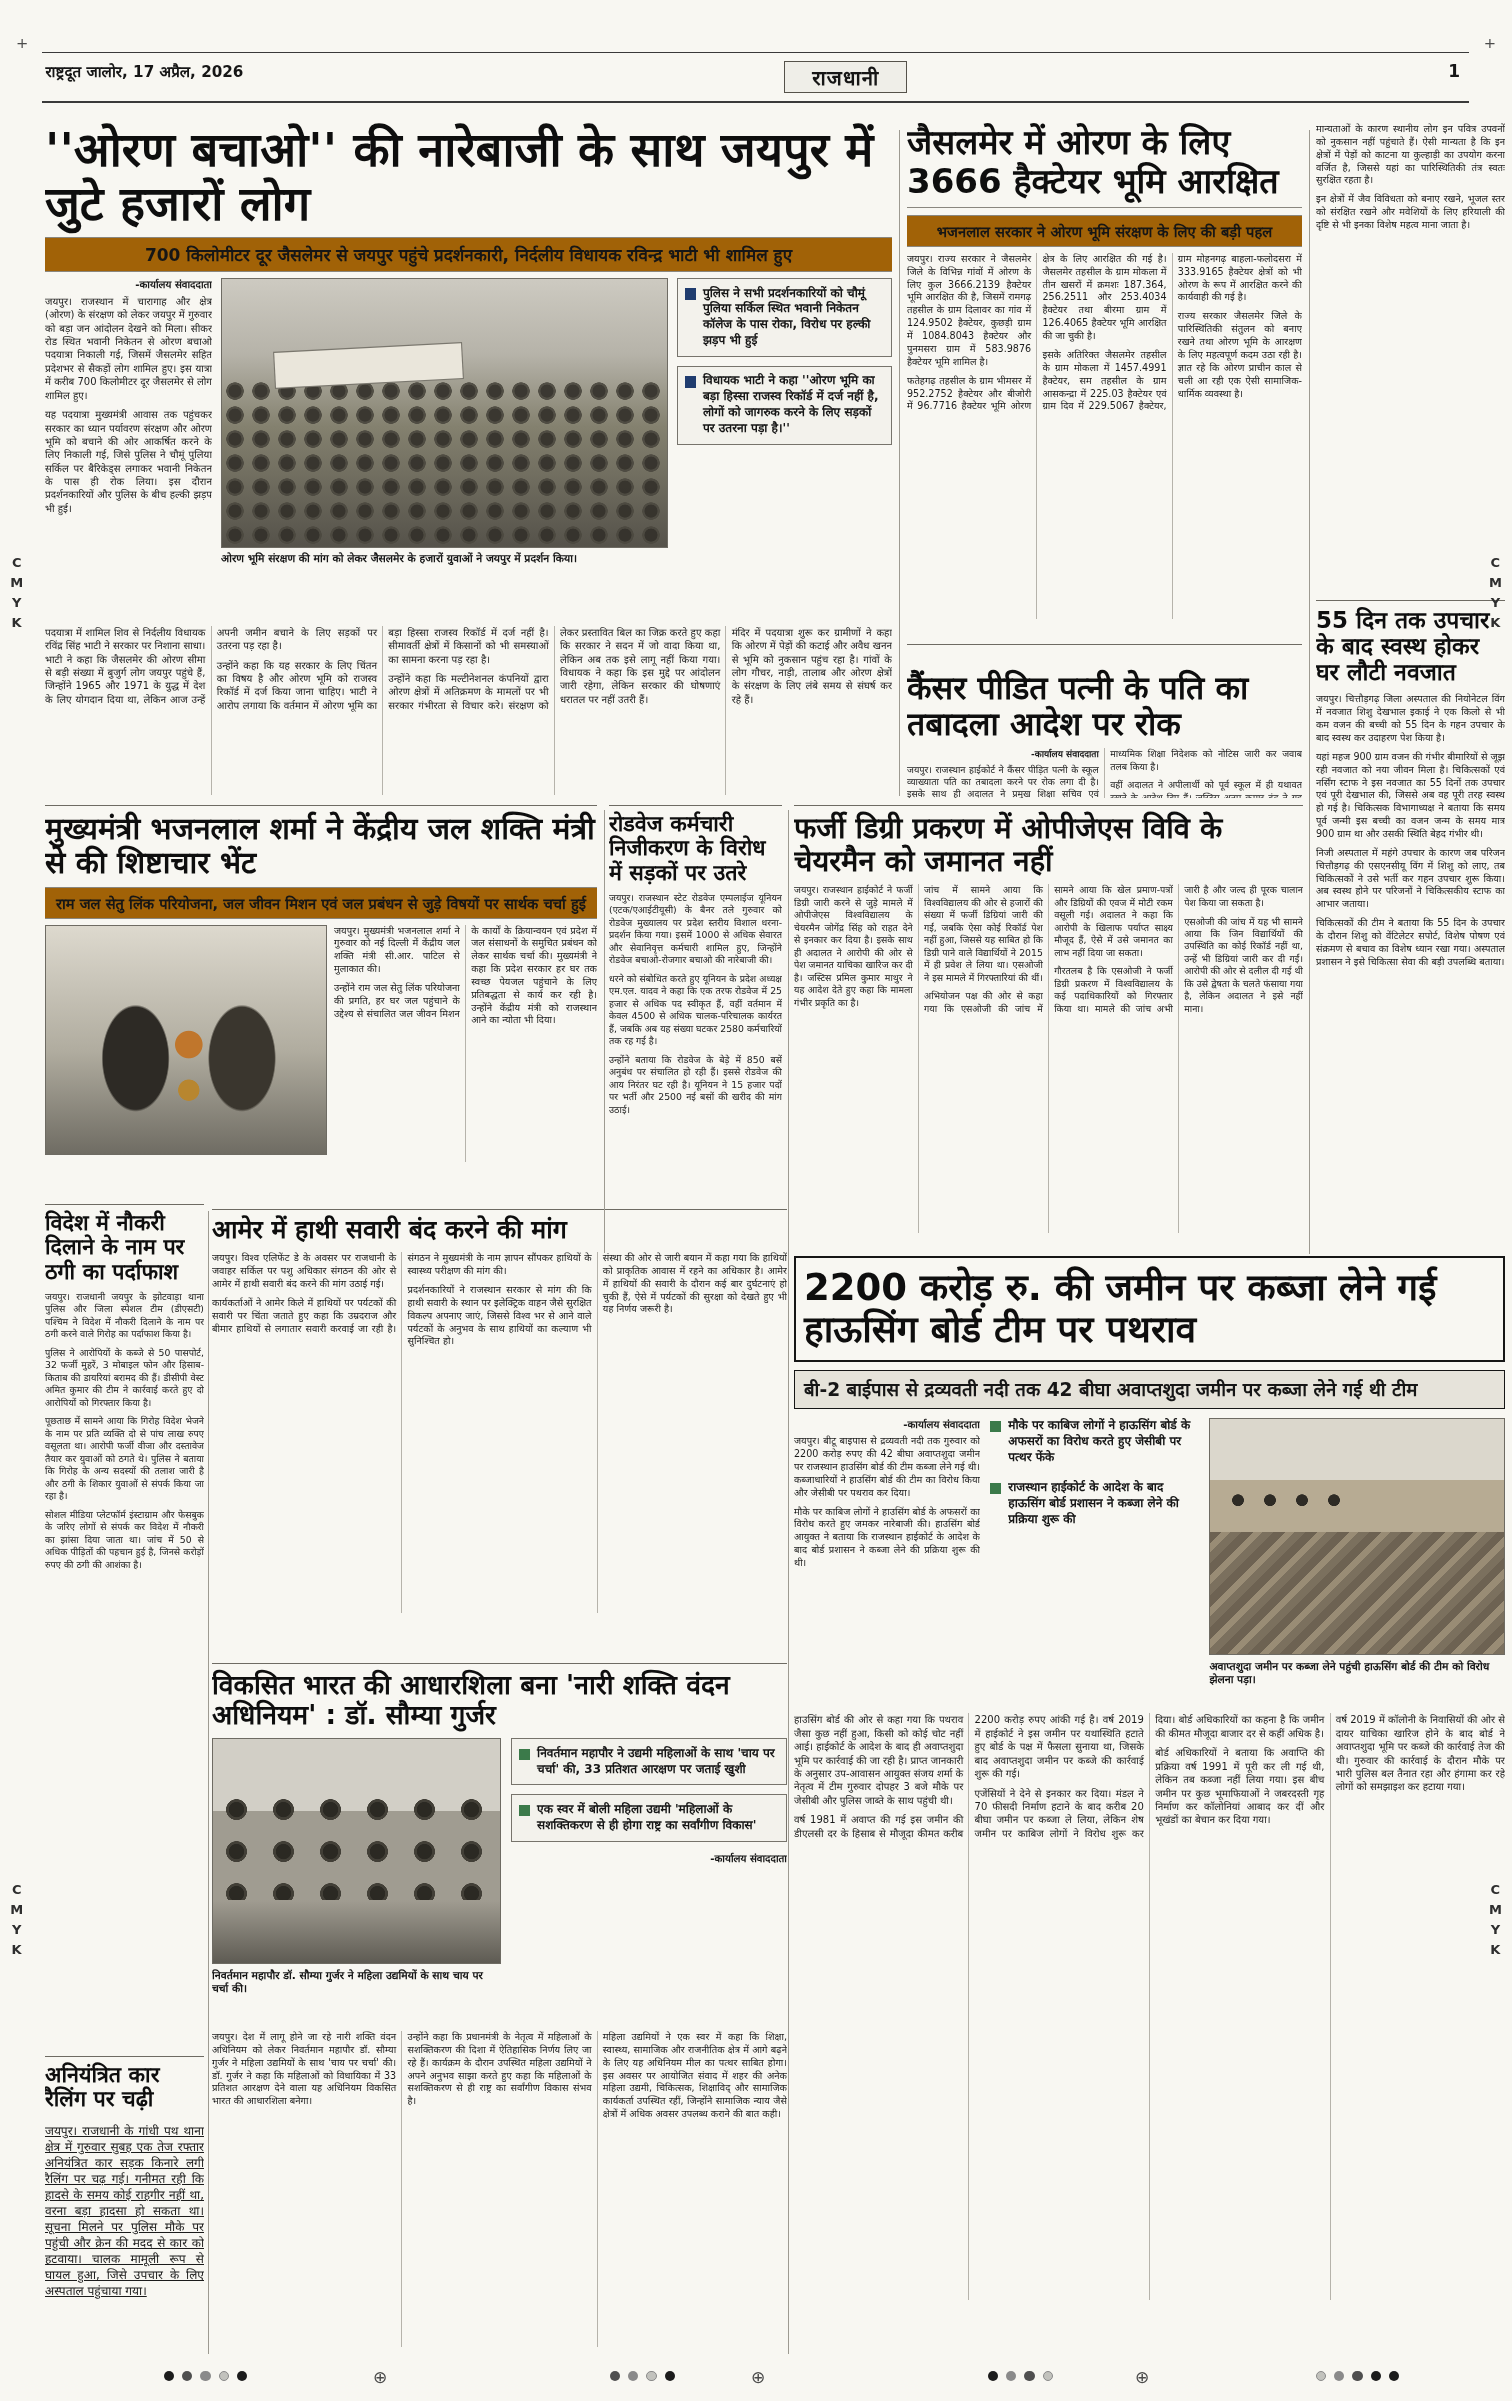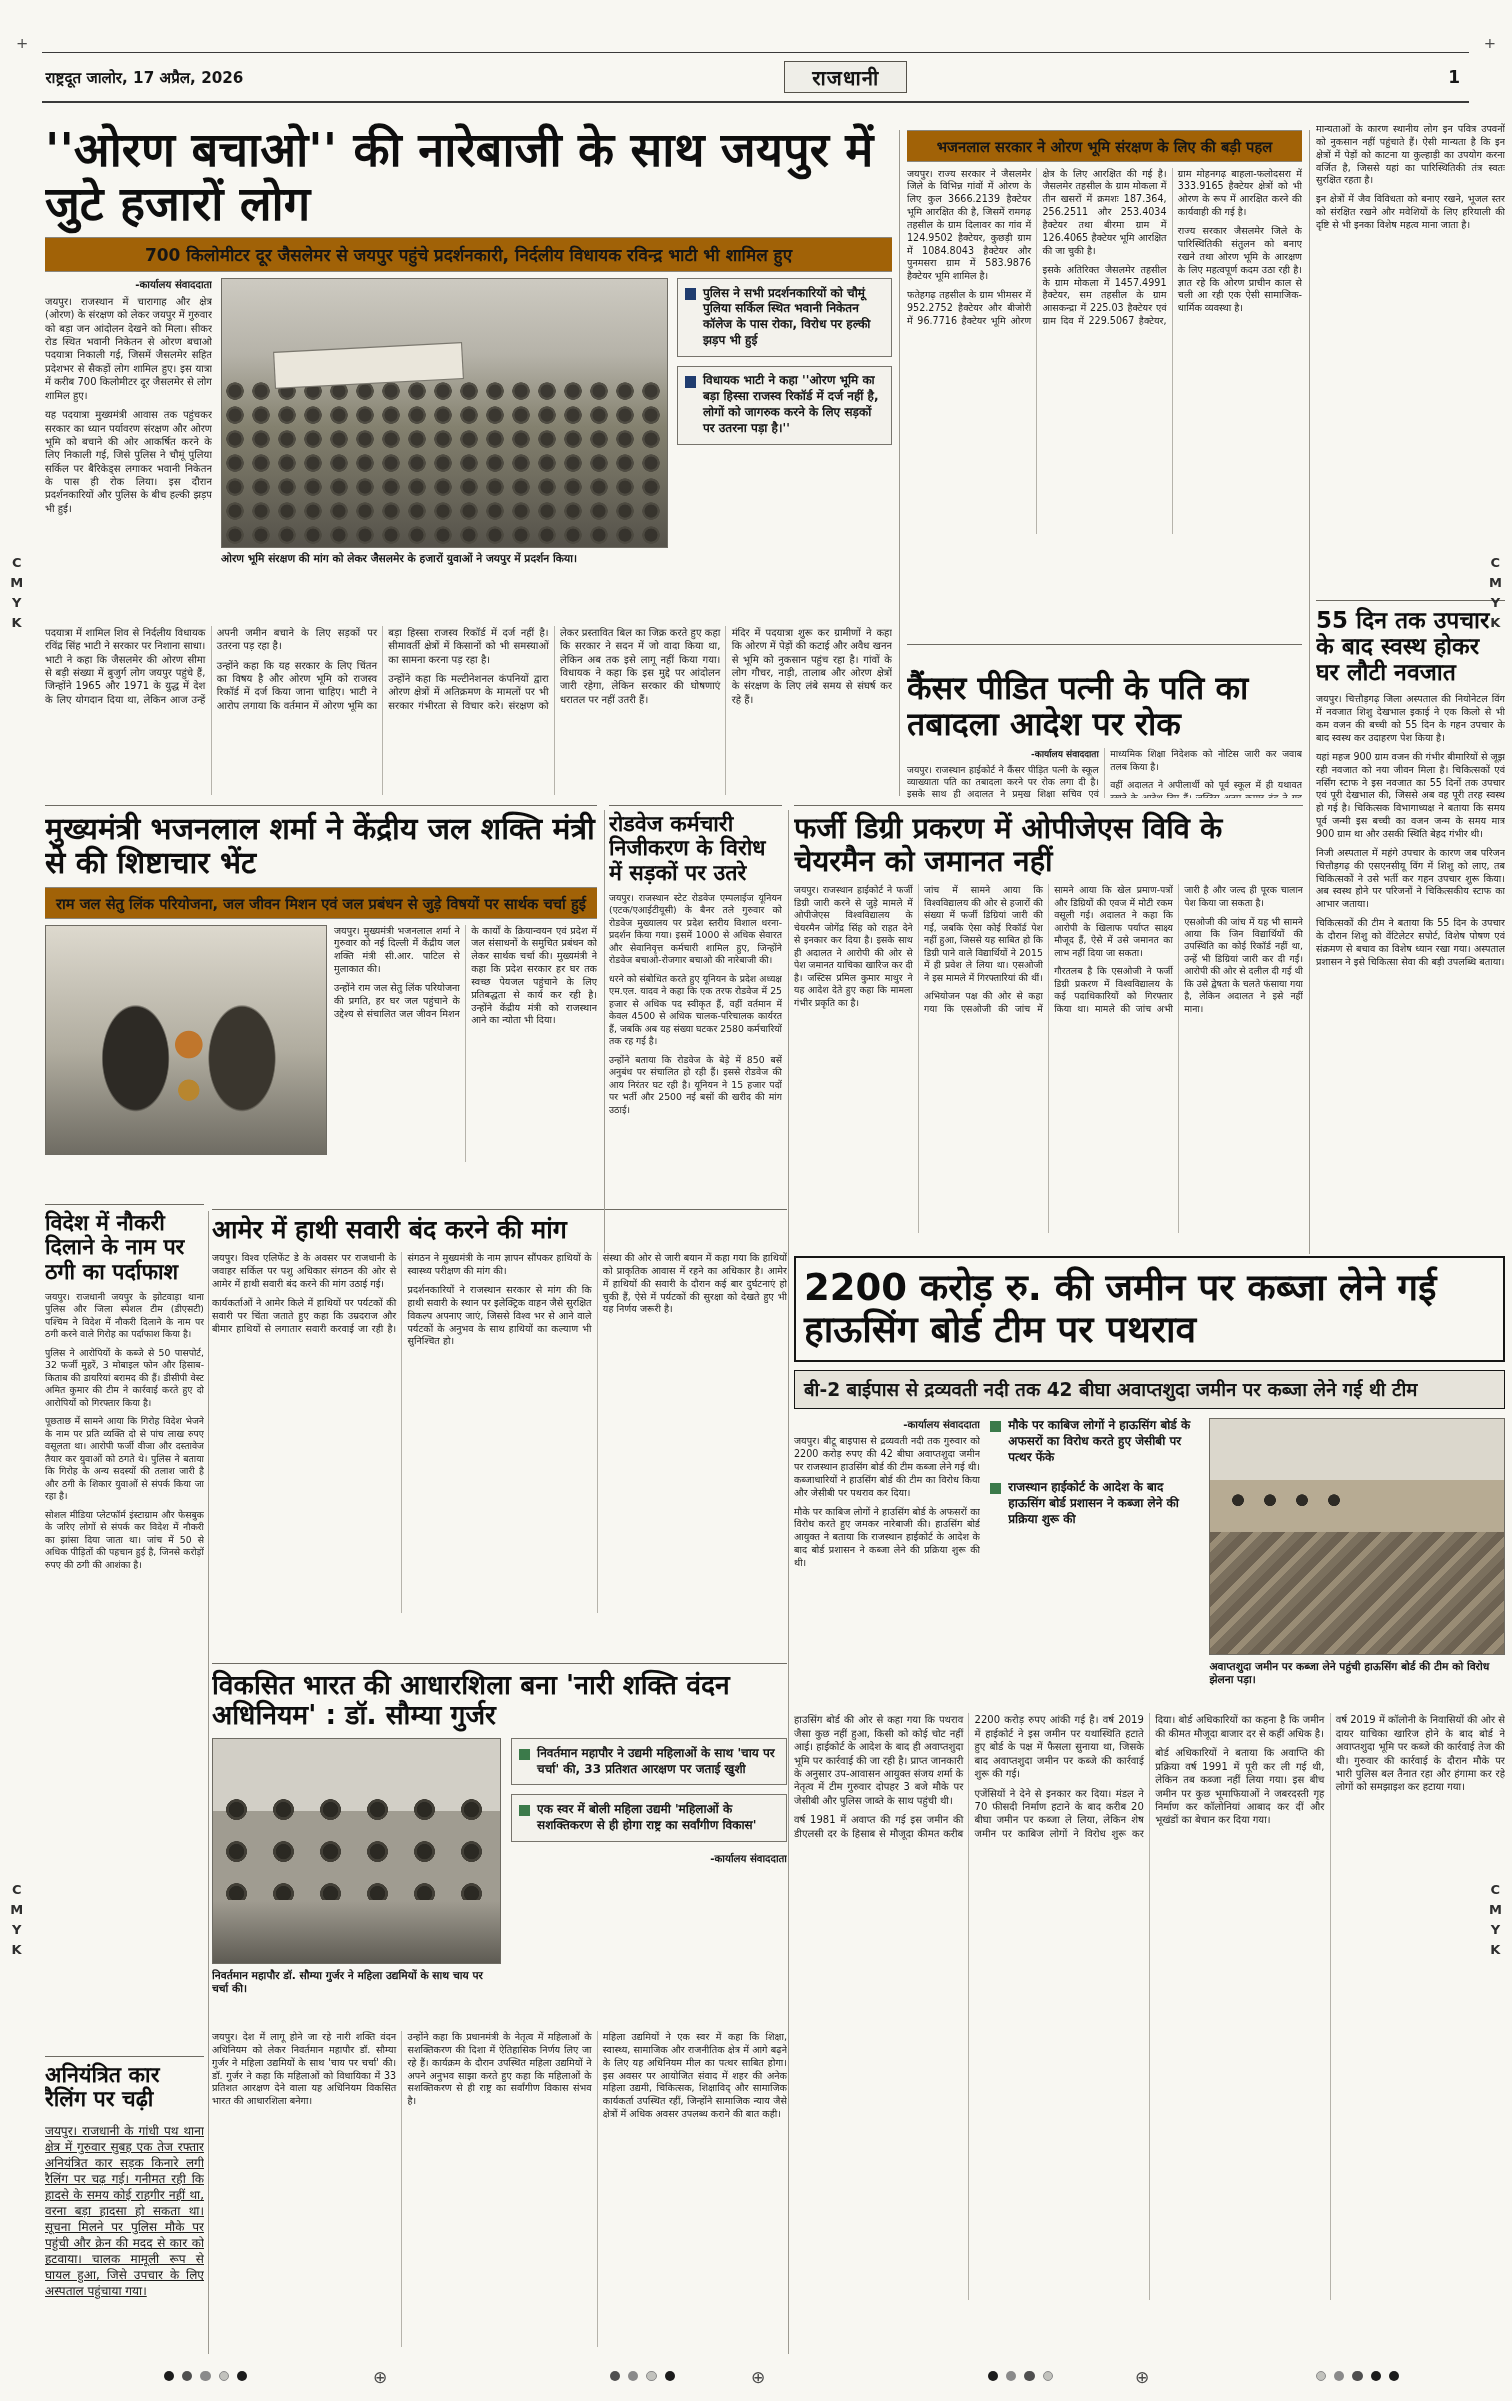--- a/index.html
+++ b/index.html
@@ -46,21 +46,21 @@
   .photo.rubble::after { content:""; position:absolute; left:4%; top:30%; width:45%; height:26%;
      background-image:radial-gradient(circle at 50% 30%, #2e2b25 0 5.6px, transparent 6.2px);
      background-size:32px 34px; background-repeat:repeat-x; }
   .vl { position:absolute; width:0; border-left:0.8px solid #9d9a91; }
   .reg { position:absolute; font-weight:700; font-size:13px; line-height:1.55; color:#2e2e2e; text-align:center; }
   .reg span { display:block; }
   .cross { position:absolute; font-size:17px; color:#4b4b4b; }
   .dots { position:absolute; display:flex; gap:8px; }
   .dots i { width:10.2px; height:10.2px; border-radius:50%; display:block; }
   .d1{background:#1c1c1c}.d2{background:#4f4f4f}.d3{background:#8a8a8a}.d4{background:#c2c2bd;border:0.6px solid #8a8a8a}
-  .hdr { display:flex; align-items:center; justify-content:space-between;
+  .hdr { display:flex; justify-content:space-between;
          border-top:0.8px solid #3a3a3a; border-bottom:2.3px double #3a3a3a; padding:8px 3.4px; }
   .hdr .mast { font-size:15.2px; font-weight:700; }
   .hdr .sect { font-size:20.3px; font-weight:700; letter-spacing:1.1px; border:0.6px solid #55524a; padding:1.1px 27px; background:#efeee8; }
   .hdr .pno { font-size:17px; font-weight:700; padding-right:5.6px; }
   .hbox { border:2px solid #161616; padding:9px 8px; }
   .sbox { border:1.1px solid #161616; background:#e6e3da; font-size:18.6px; font-weight:700;
           text-align:left; line-height:1.25; padding:6.8px 9px; margin-top:8px; }
 </style>
 </head>
 <body>
@@ -102,20 +102,21 @@
     </div>
     <div class="bd c5" style="height:169px;margin-top:9px;">
       <p>पदयात्रा में शामिल शिव से निर्दलीय विधायक रविंद्र सिंह भाटी ने सरकार पर निशाना साधा। भाटी ने कहा कि जैसलमेर की ओरण सीमा से बड़ी संख्या में बुजुर्ग लोग जयपुर पहुंचे हैं, जिन्होंने 1965 और 1971 के युद्ध में देश के लिए योगदान दिया था, लेकिन आज उन्हें अपनी जमीन बचाने के लिए सड़कों पर उतरना पड़ रहा है।</p>
       <p>उन्होंने कहा कि यह सरकार के लिए चिंतन का विषय है और ओरण भूमि को राजस्व रिकॉर्ड में दर्ज किया जाना चाहिए। भाटी ने आरोप लगाया कि वर्तमान में ओरण भूमि का बड़ा हिस्सा राजस्व रिकॉर्ड में दर्ज नहीं है। सीमावर्ती क्षेत्रों में किसानों को भी समस्याओं का सामना करना पड़ रहा है।</p>
       <p>उन्होंने कहा कि मल्टीनेशनल कंपनियों द्वारा ओरण क्षेत्रों में अतिक्रमण के मामलों पर भी सरकार गंभीरता से विचार करे। संरक्षण को लेकर प्रस्तावित बिल का जिक्र करते हुए कहा कि सरकार ने सदन में जो वादा किया था, लेकिन अब तक इसे लागू नहीं किया गया। विधायक ने कहा कि इस मुद्दे पर आंदोलन जारी रहेगा, लेकिन सरकार की घोषणाएं धरातल पर नहीं उतरी हैं।</p>
       <p>मंदिर में पदयात्रा शुरू कर ग्रामीणों ने कहा कि ओरण में पेड़ों की कटाई और अवैध खनन से भूमि को नुकसान पहुंच रहा है। गांवों के लोग गौचर, नाड़ी, तालाब और ओरण क्षेत्रों के संरक्षण के लिए लंबे समय से संघर्ष कर रहे हैं।</p>
     </div>
   </section>
 
   <section class="abs story" style="left:907px;top:123px;width:395px;height:511px;">
+    <h1 class="hl" style="font-size:34px;border-bottom:0.8px solid #8a877f;padding-bottom:6.8px;">जैसलमेर में ओरण के लिए 3666 हैक्टेयर भूमि आरक्षित</h1>
     <div class="bar" style="font-size:14.7px;">भजनलाल सरकार ने ओरण भूमि संरक्षण के लिए की बड़ी पहल</div>
     <div class="bd c3" style="height:366px;font-size:9.6px;">
       <p>जयपुर। राज्य सरकार ने जैसलमेर जिले के विभिन्न गांवों में ओरण के लिए कुल 3666.2139 हैक्टेयर भूमि आरक्षित की है, जिसमें रामगढ़ तहसील के ग्राम दिलावर का गांव में 124.9502 हैक्टेयर, कुछड़ी ग्राम में 1084.8043 हैक्टेयर और पुनमसरा ग्राम में 583.9876 हैक्टेयर भूमि शामिल है।</p>
       <p>फतेहगढ़ तहसील के ग्राम भीमसर में 952.2752 हैक्टेयर और बीजोरी में 96.7716 हैक्टेयर भूमि ओरण क्षेत्र के लिए आरक्षित की गई है। जैसलमेर तहसील के ग्राम मोकला में तीन खसरों में क्रमशः 187.364, 256.2511 और 253.4034 हैक्टेयर तथा बीरमा ग्राम में 126.4065 हैक्टेयर भूमि आरक्षित की जा चुकी है।</p>
       <p>इसके अतिरिक्त जैसलमेर तहसील के ग्राम मोकला में 1457.4991 हैक्टेयर, सम तहसील के ग्राम आसकन्द्रा में 225.03 हैक्टेयर एवं ग्राम दिव में 229.5067 हैक्टेयर, ग्राम मोहनगढ़ बाहला-फलोदसरा में 333.9165 हैक्टेयर क्षेत्रों को भी ओरण के रूप में आरक्षित करने की कार्यवाही की गई है।</p>
       <p>राज्य सरकार जैसलमेर जिले के पारिस्थितिकी संतुलन को बनाए रखने तथा ओरण भूमि के आरक्षण के लिए महत्वपूर्ण कदम उठा रही है। ज्ञात रहे कि ओरण प्राचीन काल से चली आ रही एक ऐसी सामाजिक-धार्मिक व्यवस्था है।</p>
     </div>
   </section>
 
   <section class="abs story bd" style="left:1316px;top:123px;width:189px;height:469px;font-size:9.6px;">

